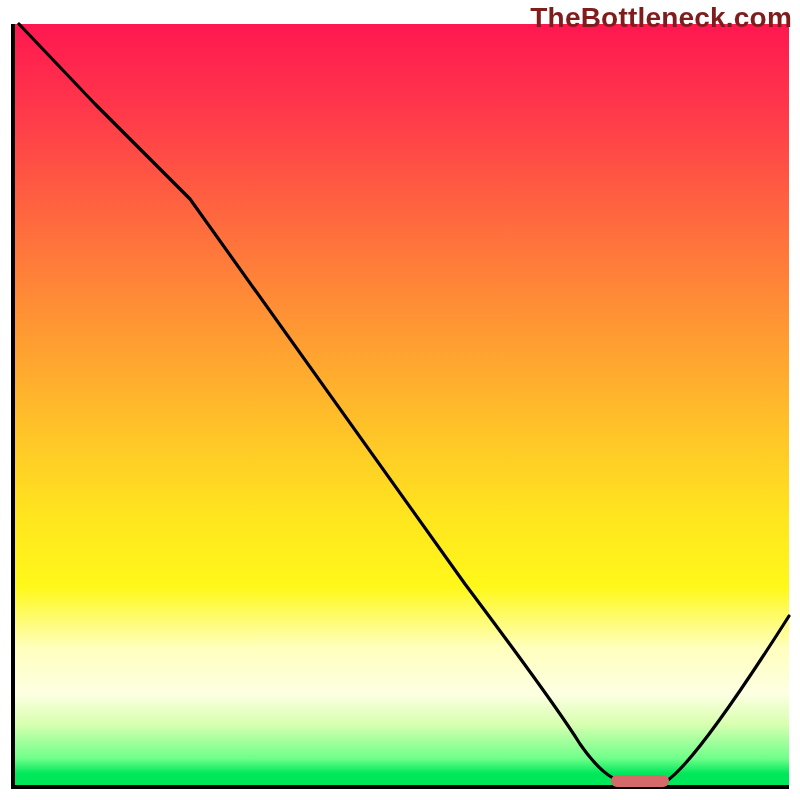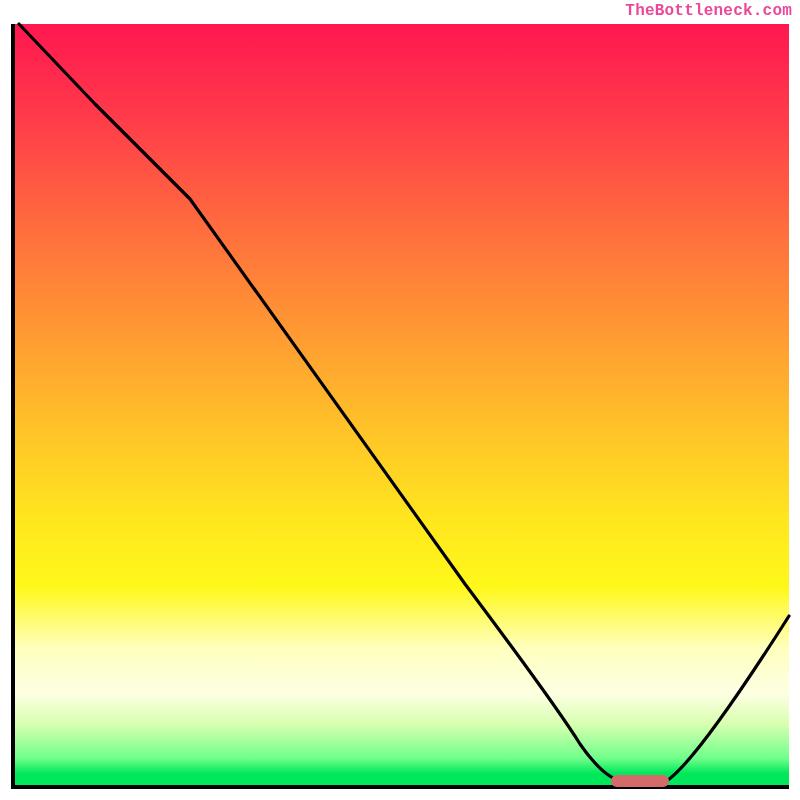--- a/index.html
+++ b/index.html
@@ -48,24 +48,24 @@
     left: 0;
     top: 0;
     width: 100%;
     height: 100%;
     overflow: visible;
   }
   .watermark {
     position: absolute;
     top: 2px;
     right: 8px;
-    font-family: Liberation Mono, monospace;
-    font-size: 16px;
+    font-family: Liberation Sans, sans-serif;
+    font-size: 28px;
     font-weight: 600;
-    color: #ec4899;
+    color: #7f1d1d;
     letter-spacing: 0.2px;
   }
 </style>
 </head>
 <body>
 
 <div class="chart-area">
   <div class="gradient"></div>
 
   <svg class="overlay-svg" viewBox="0 0 774 761" preserveAspectRatio="none">

